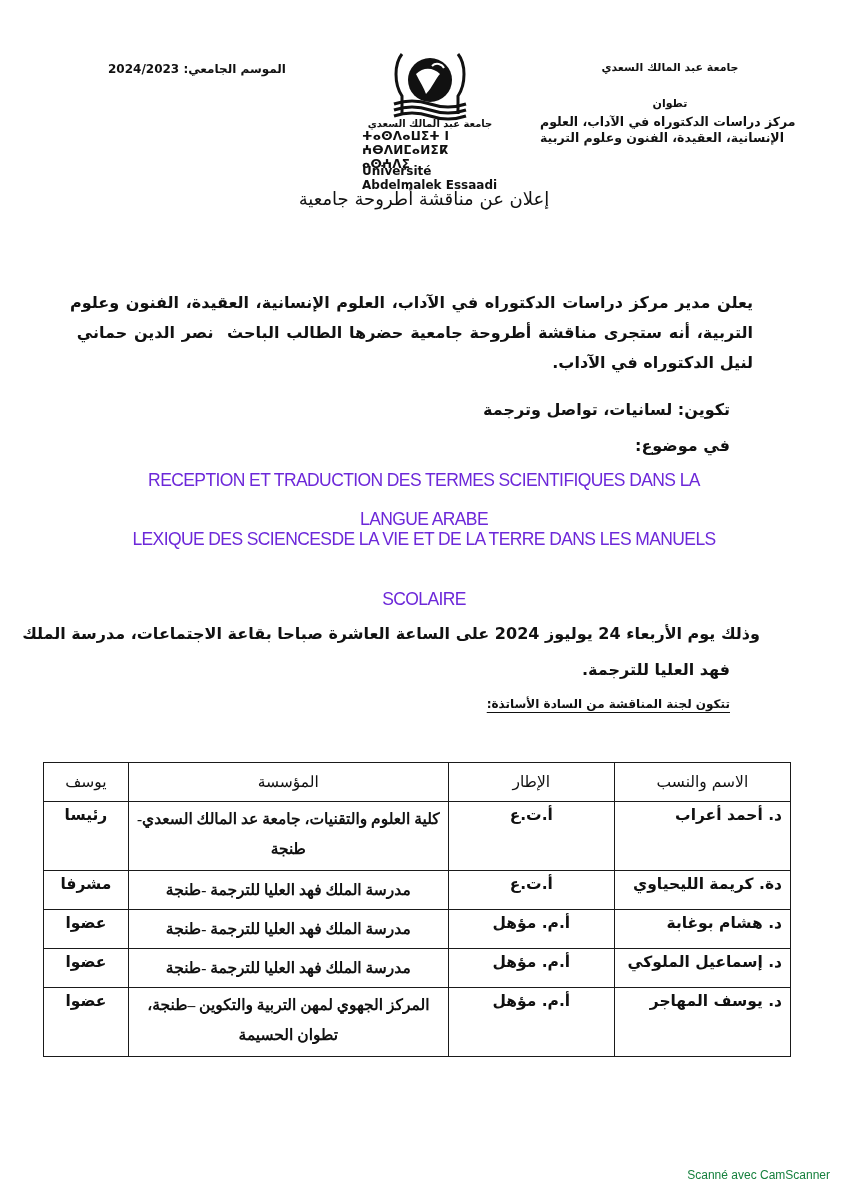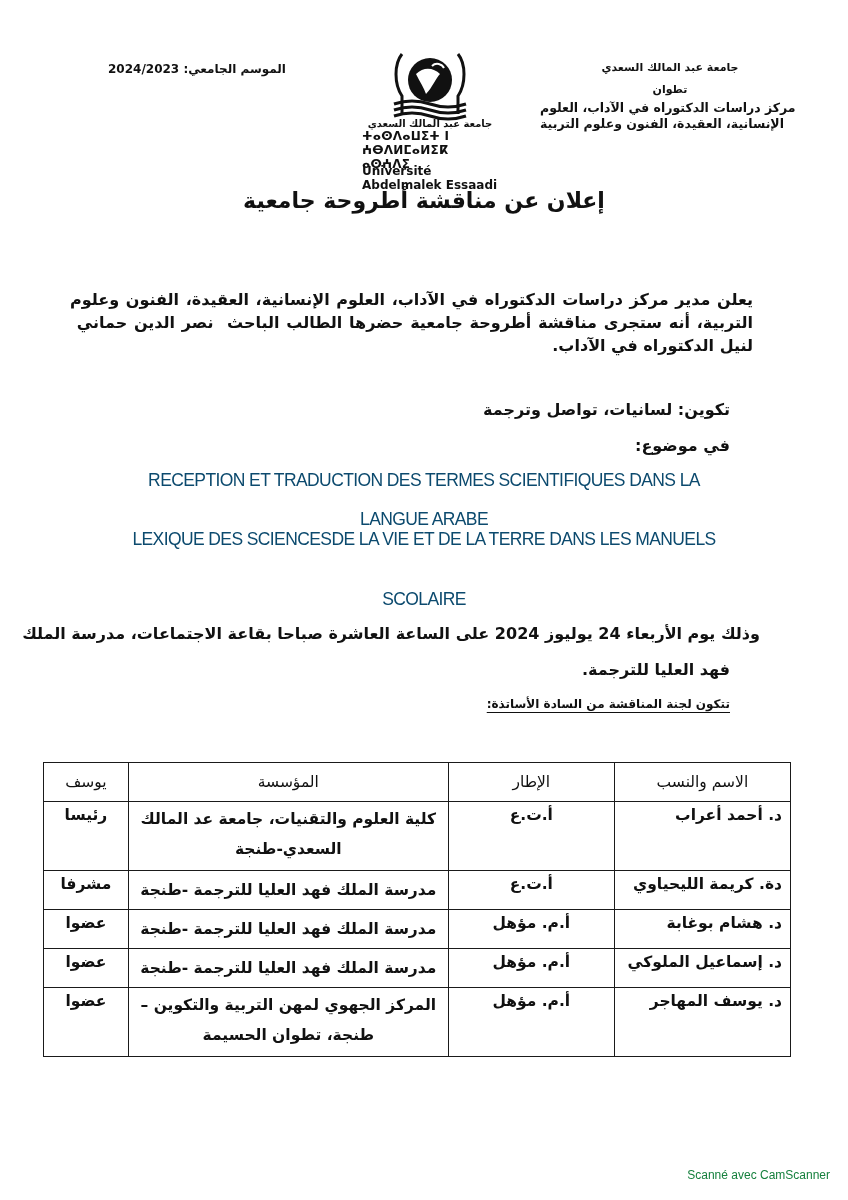--- a/index.html
+++ b/index.html
@@ -14,52 +14,52 @@
     
     .hdr-right { right: 48px; top: 60px; width: 260px; text-align: center; font-weight: bold; font-size: 11px; line-height: 16px; }
     .hdr-right .line3 { text-align: left; font-size: 12.5px; line-height: 16px; margin-top: 2px; }
     .hdr-left { left: 108px; top: 62px; font-weight: bold; font-size: 12px; white-space: nowrap; }
 
     .logo { left: 372px; top: 44px; width: 116px; height: 102px; }
     .logo-ar { left: 362px; top: 118px; width: 136px; text-align: center; font-size: 10px; font-weight: bold; line-height: 11px; }
     .logo-tif { left: 362px; top: 129px; width: 136px; text-align: left; font-size: 12px; font-weight: bold; letter-spacing: 0.2px; }
     .logo-fr { left: 362px; top: 137px; width: 136px; text-align: left; font-size: 12px; font-weight: bold; margin-top: 27px; }
 
-    .title { left: 0; width: 848px; top: 188px; text-align: center; font-size: 22px; font-weight: bold; }
+    .title { left: 0; width: 848px; top: 188px; text-align: center; font-size: 18px; font-weight: normal; }
 
-    .para { right: 95px; left: 70px; top: 288px; font-size: 16px; line-height: 23px; text-align: justify; text-align-last: right; font-weight: 600; }
+    .para { right: 95px; left: 70px; top: 288px; font-size: 16px; line-height: 30px; text-align: justify; text-align-last: right; font-weight: 600; }
     .para .name { font-weight: bold; }
     .line-single { right: 118px; font-size: 16px; font-weight: 600; white-space: nowrap; }
 
-    .fr-line { left: 0; width: 848px; text-align: center; font-family: "Liberation Sans", sans-serif; font-size: 17.5px; letter-spacing: -0.6px; color: #0c4a6e; }
+    .fr-line { left: 0; width: 848px; text-align: center; font-family: "Liberation Sans", sans-serif; font-size: 17.5px; letter-spacing: -0.6px; color: #6d28d9; }
 
     .committee { right: 118px; top: 697px; font-size: 12px; font-weight: bold; text-decoration: underline; text-underline-offset: 4px; white-space: nowrap; }
 
     table.jury {
       position: absolute; left: 43px; top: 762px; width: 748px;
       border-collapse: collapse; direction: rtl; font-size: 15.5px;
     }
     table.jury th, table.jury td { border: 1.5px solid #1a1a1a; padding: 4px 8px; vertical-align: top; font-weight: 600; }
     table.jury th { font-weight: 500; height: 26px; text-align: center; vertical-align: middle; }
     .c-name { width: 160px; text-align: right; }
     .c-grade { width: 150px; text-align: center; }
-    .c-inst { width: 305px; text-align: center; line-height: 30px; }
+    .c-inst { width: 305px; text-align: center; line-height: 30px; font-family: Liberation Serif, serif; }
     .c-role { width: 68px; text-align: center; }
     tr.tall td { height: 60px; }
     tr.short td { height: 24px; }
     tr.tall td.c-inst { padding-top: 2px; }
 
     .footer { right: 18px; top: 1168px; font-family: "Liberation Sans", sans-serif; font-size: 12px; color: #15803d; }
   </style>
 </head>
 <body>
 
 <div class="abs hdr-right rtl">
   <div>جامعة عبد المالك السعدي</div>
-  <div style="margin-top:6px;">تطوان</div>
+  <div style="margin-top:20px;">تطوان</div>
   <div class="line3">مركز دراسات الدكتوراه في الآداب، العلوم الإنسانية، العقيدة، الفنون وعلوم التربية</div>
 </div>
 
 <div class="abs hdr-left rtl">
   <span>الموسم الجامعي:</span>
   <span>2024/2023</span>
 </div>
 
 <svg class="abs logo" viewBox="0 0 116 102">
   <path d="M30 10 C22 20 22 40 30 52 L30 70" fill="none" stroke="#111" stroke-width="3"></path>

